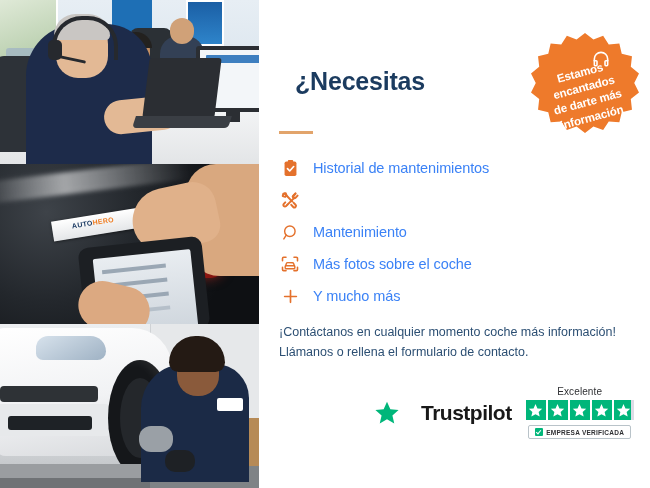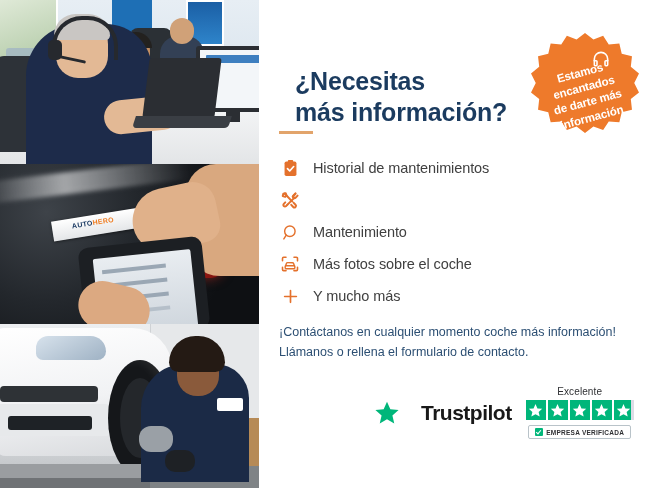--- a/index.html
+++ b/index.html
@@ -407,21 +407,21 @@
     flex: 0 0 22px;
     width: 22px;
     height: 22px;
     display: flex;
     align-items: center;
     justify-content: center;
     color: #e4712c;
   }
   .feature-label {
     font-size: 14.5px;
-    color: #404040;
+    color: #3b82f6;
     font-weight: normal;
     letter-spacing: -0.1px;
   }
 
   
   .contact-text {
     position: absolute;
     left: 20px;
     top: 322px;
     width: 350px;
@@ -581,21 +581,20 @@
       <div class="p3-glove"></div>
       <div class="p3-glove2"></div>
     </div>
 
   </div>
 
   <div class="content">
 
     <h1 class="headline">
       <span>¿Necesitas</span><br>
-      <span>más información?</span>
     </h1>
 
     <hr class="accent-rule">
 
     <div class="badge">
       <div class="badge-shape"></div>
       <svg class="badge-icon" viewBox="0 0 24 24" fill="none" stroke="currentColor" stroke-width="1.9" stroke-linecap="round">
         <path d="M4 14v-2a8 8 0 0 1 16 0v2"></path>
         <path d="M4 14h2.2a1 1 0 0 1 1 1v4a1 1 0 0 1-1 1H5.2A1.2 1.2 0 0 1 4 18.8z"></path>
         <path d="M20 14h-2.2a1 1 0 0 0-1 1v4a1 1 0 0 0 1 1h1a1.2 1.2 0 0 0 1.2-1.2z"></path>

